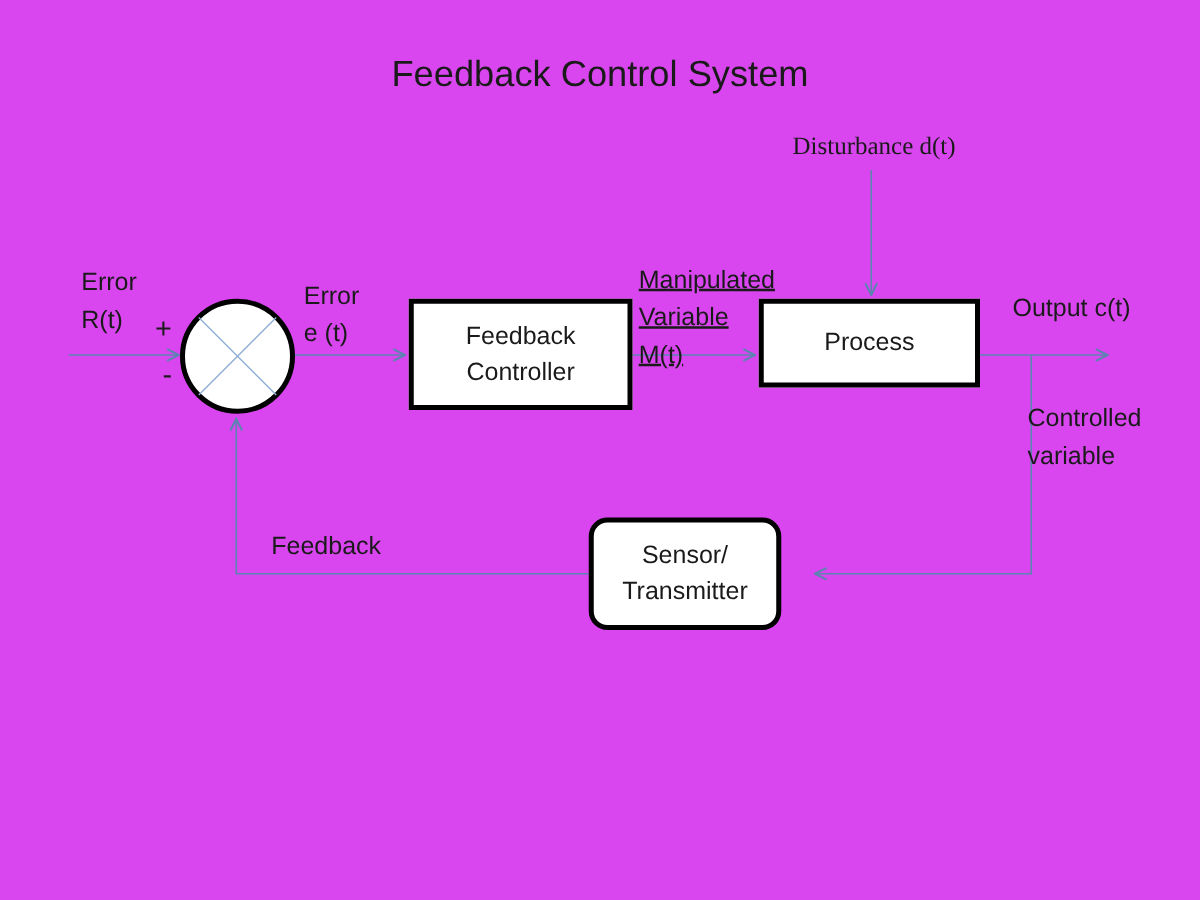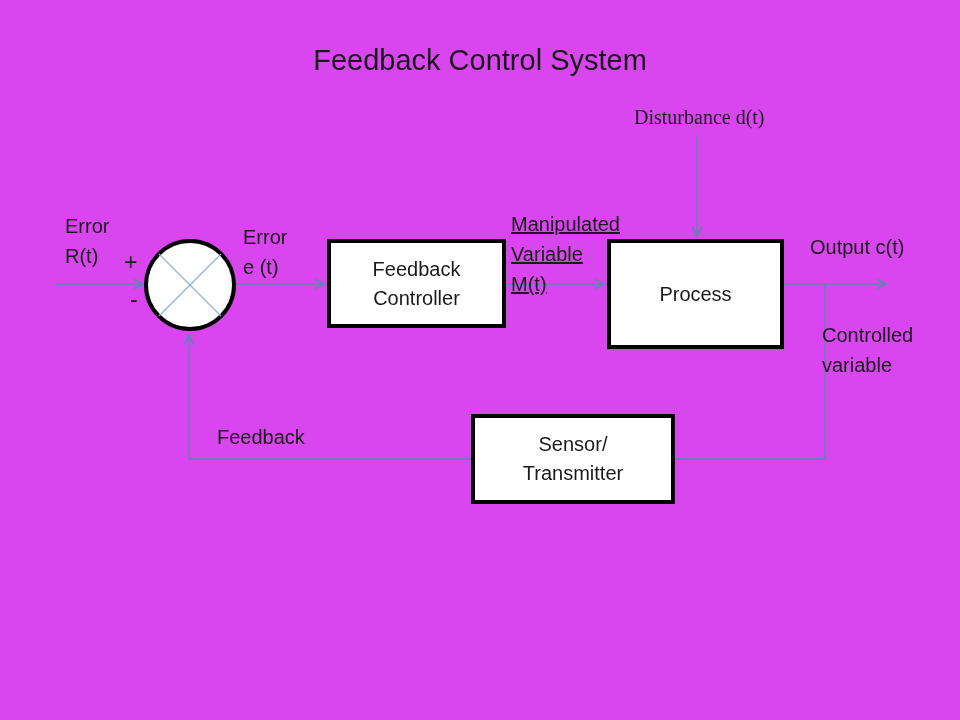--- a/index.html
+++ b/index.html
@@ -54,22 +54,22 @@
     display: flex;
     align-items: center;
     justify-content: center;
     text-align: center;
     font-size: 20px;
     line-height: 29px;
     color: #1a1a1a;
     white-space: pre-line;
   }
   #block-controller { left: 327px; top: 239px; width: 179px; height: 89px; }
-  #block-process    { left: 607px; top: 239px; width: 177px; height: 110px; }
-  #block-sensor     { left: 471px; top: 414px; width: 204px; height: 90px; }
+  #block-process    { left: 607px; top: 239px; width: 177px; height: 71px; }
+  #block-sensor     { left: 471px; top: 414px; width: 154px; height: 90px; border-radius: 15px; }
 
   #label-input       { left: 65px;  top: 211px; }
   #sign-plus         { left: 124px; top: 251px; }
   #sign-minus        { left: 130px; top: 288px; }
   #label-error       { left: 243px; top: 222px; }
   #label-manipulated { left: 511px; top: 209px; text-decoration: underline; }
   #label-disturbance { left: 634px; top: 102px; font-family: Liberation Serif, serif; }
   #label-output      { left: 810px; top: 232px; }
   #label-controlled  { left: 822px; top: 320px; }
   #label-feedback    { left: 217px; top: 422px; }

